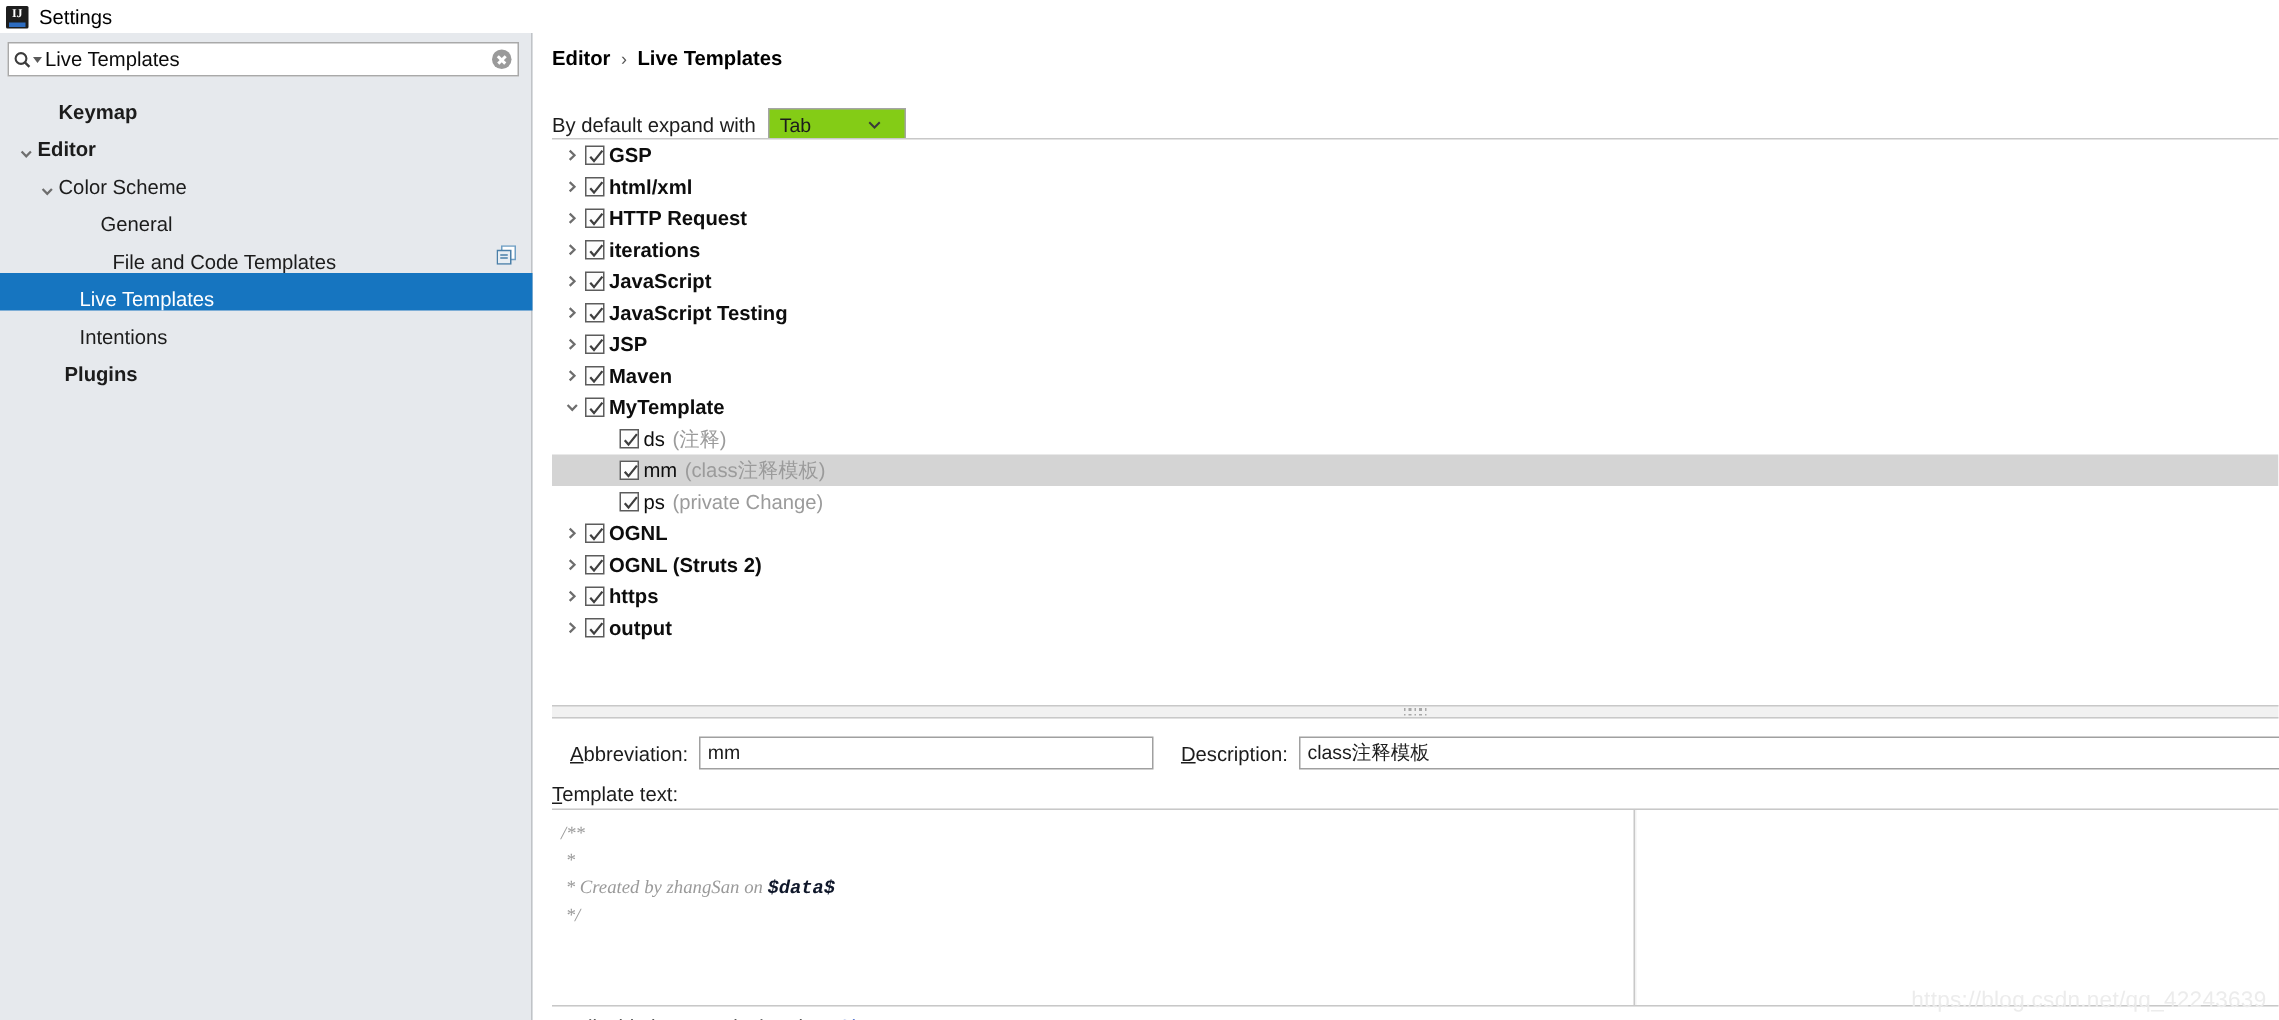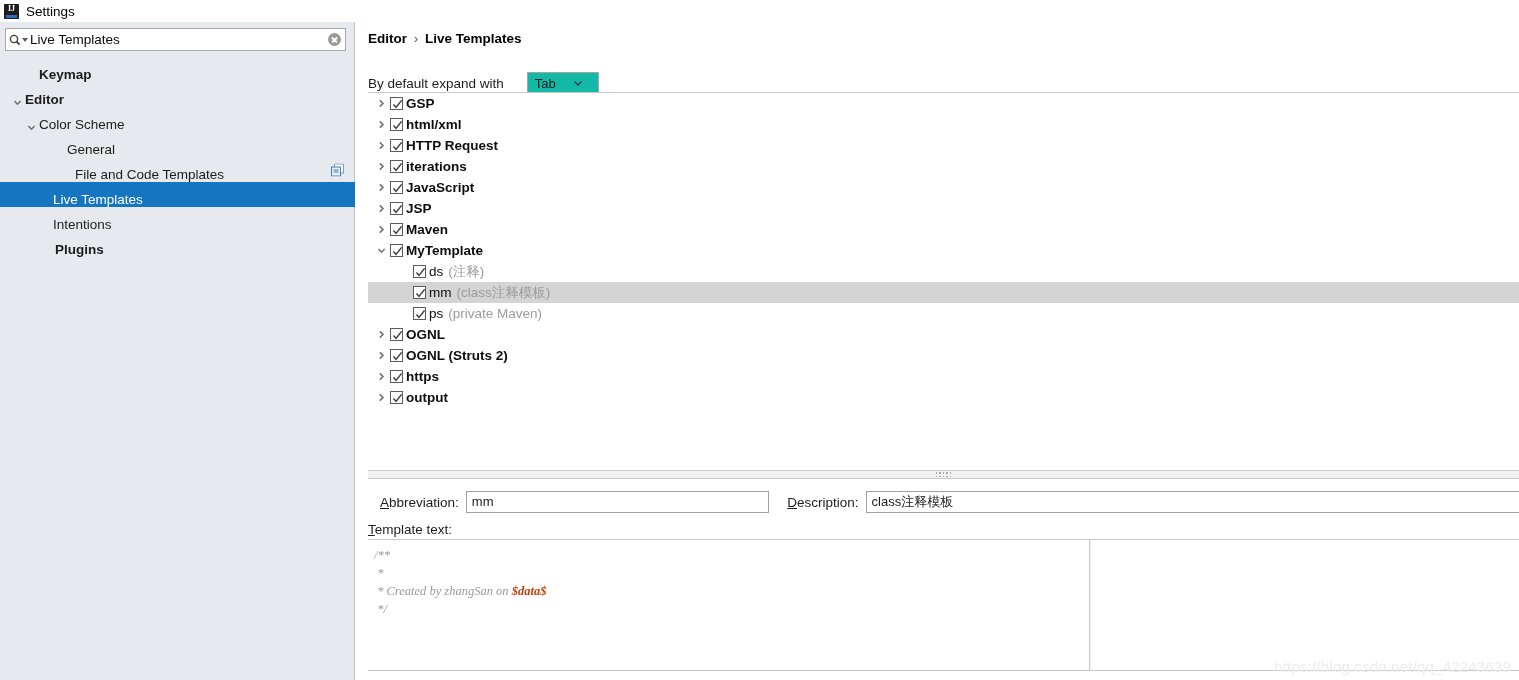--- a/index.html
+++ b/index.html
@@ -115,26 +115,26 @@
   }
   .breadcrumb {
     position: absolute; left: 12px; top: 9px;
     font-size: 13.5px; font-weight: bold; color: #000;
     display: flex; align-items: center; gap: 7px;
   }
   .bc-sep { font-weight: normal; color: #555; font-size: 12px; }
 
   .expand-row {
     position: absolute; left: 12px; top: 50px;
-    display: flex; align-items: center; gap: 23px;
+    display: flex; align-items: center; gap: 8px;
   }
   .expand-label { font-size: 13.5px; color: #1c1c1c; }
   .combo {
-    width: 72px; height: 22px;
-    background: #14b8a6;
+    width: 92px; height: 22px;
+    background: #84cc16;
     border: 1px solid #a5a5a5;
     display: flex; align-items: center;
     padding: 0 15px 0 7px;
     cursor: pointer;
   }
   .combo-val { flex: 1 1 auto; font-size: 13px; color: #1c1c1c; }
   .chev { width: 10px; height: 10px; flex: 0 0 auto; }
 
   
   .tmpl-panel {
@@ -220,22 +220,22 @@
   .code-line {
     font-family: "Liberation Serif", serif;
     font-style: italic;
     font-size: 12.5px;
     color: #9a9a9a;
     line-height: 18px;
     white-space: pre;
     padding-left: 2px;
   }
   .code-var {
-    color: #c2410c; font-weight: bold; font-style: italic;
-    font-family: Liberation Serif, serif;
+    color: #0f172a; font-weight: bold; font-style: italic;
+    font-family: Liberation Mono, monospace;
   }
 
   .applicable {
     position: absolute; left: 12px; top: 655px;
     font-size: 13.5px; color: #1c1c1c;
   }
   .applicable .lnk { color: #2b52c4; cursor: pointer; }
 
   .watermark {
     position: absolute; right: 8px; bottom: 5px;
@@ -310,21 +310,21 @@
           </svg></span>
       </div>
       <div class="tree-row selected" style="padding-left: 38px;">
         <span class="row-arrow"></span>
         <span class="row-label">Live Templates</span>
       </div>
       <div class="tree-row" style="padding-left: 38px;">
         <span class="row-arrow"></span>
         <span class="row-label">Intentions</span>
       </div>
-      <div class="tree-row" style="padding-left: 40px;">
+      <div class="tree-row" style="padding-left: 28px;">
         <span class="row-arrow"></span>
         <span class="row-label bold">Plugins</span>
       </div>
     </div>
 </div>
 
 <div class="main">
 
   <div class="breadcrumb">
     <span>Editor</span>
@@ -413,20 +413,33 @@
           <span class="tmpl-arrow" style="margin-left: 5px;">
             <svg width="9" height="9" viewBox="0 0 9 9">
               <path d="M2.8 1.4 L6 4.5 L2.8 7.6" fill="none" stroke="#6e6e6e" stroke-width="1.5"></path>
             </svg>
           </span>
           <span class="cbox">
             <svg width="11" height="11" viewBox="0 0 11 11">
               <path d="M1.5 5.5 L4 8.4 L9.6 1.4" fill="none" stroke="#3f3f3f" stroke-width="1.5"></path>
             </svg>
           </span>
+          <span class="tmpl-name">JavaScript Testing</span>
+        </div>
+        <div class="tmpl-row">
+          <span class="tmpl-arrow" style="margin-left: 5px;">
+            <svg width="9" height="9" viewBox="0 0 9 9">
+              <path d="M2.8 1.4 L6 4.5 L2.8 7.6" fill="none" stroke="#6e6e6e" stroke-width="1.5"></path>
+            </svg>
+          </span>
+          <span class="cbox">
+            <svg width="11" height="11" viewBox="0 0 11 11">
+              <path d="M1.5 5.5 L4 8.4 L9.6 1.4" fill="none" stroke="#3f3f3f" stroke-width="1.5"></path>
+            </svg>
+          </span>
           <span class="tmpl-name">JSP</span>
         </div>
         <div class="tmpl-row">
           <span class="tmpl-arrow" style="margin-left: 5px;">
             <svg width="9" height="9" viewBox="0 0 9 9">
               <path d="M2.8 1.4 L6 4.5 L2.8 7.6" fill="none" stroke="#6e6e6e" stroke-width="1.5"></path>
             </svg>
           </span>
           <span class="cbox">
             <svg width="11" height="11" viewBox="0 0 11 11">
@@ -469,21 +482,21 @@
           <span class="tmpl-desc">(class注释模板)</span>
         </div>
         <div class="tmpl-row">
           <span class="tmpl-arrow" style="margin-left: 28px;"></span>
           <span class="cbox">
             <svg width="11" height="11" viewBox="0 0 11 11">
               <path d="M1.5 5.5 L4 8.4 L9.6 1.4" fill="none" stroke="#3f3f3f" stroke-width="1.5"></path>
             </svg>
           </span>
           <span class="tmpl-name child">ps</span>
-          <span class="tmpl-desc">(private Maven)</span>
+          <span class="tmpl-desc">(private Change)</span>
         </div>
         <div class="tmpl-row">
           <span class="tmpl-arrow" style="margin-left: 5px;">
             <svg width="9" height="9" viewBox="0 0 9 9">
               <path d="M2.8 1.4 L6 4.5 L2.8 7.6" fill="none" stroke="#6e6e6e" stroke-width="1.5"></path>
             </svg>
           </span>
           <span class="cbox">
             <svg width="11" height="11" viewBox="0 0 11 11">
               <path d="M1.5 5.5 L4 8.4 L9.6 1.4" fill="none" stroke="#3f3f3f" stroke-width="1.5"></path>

